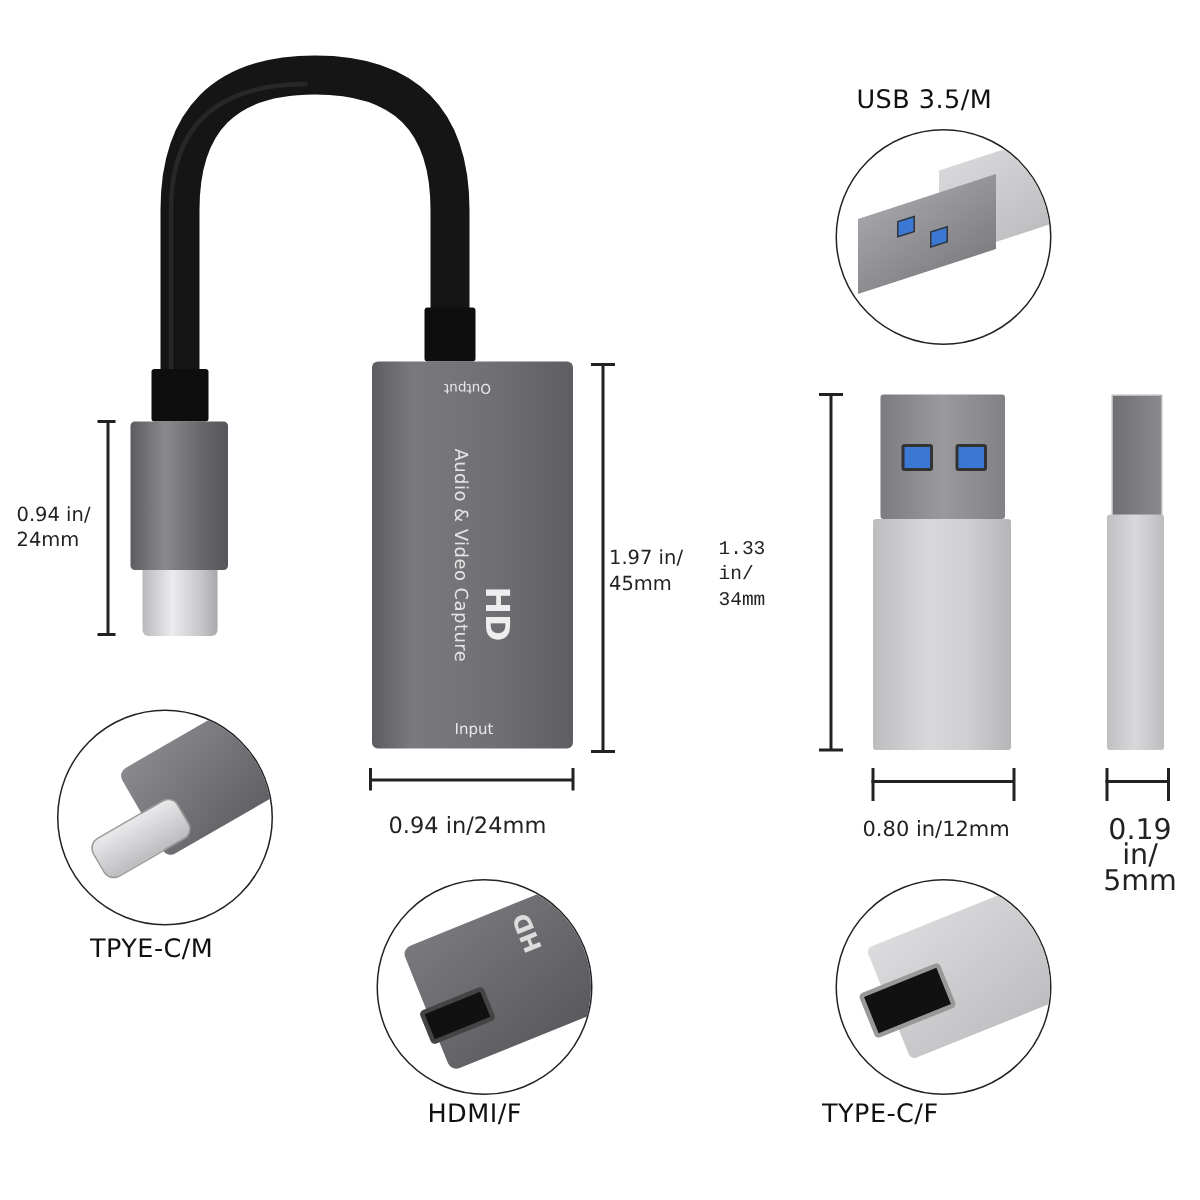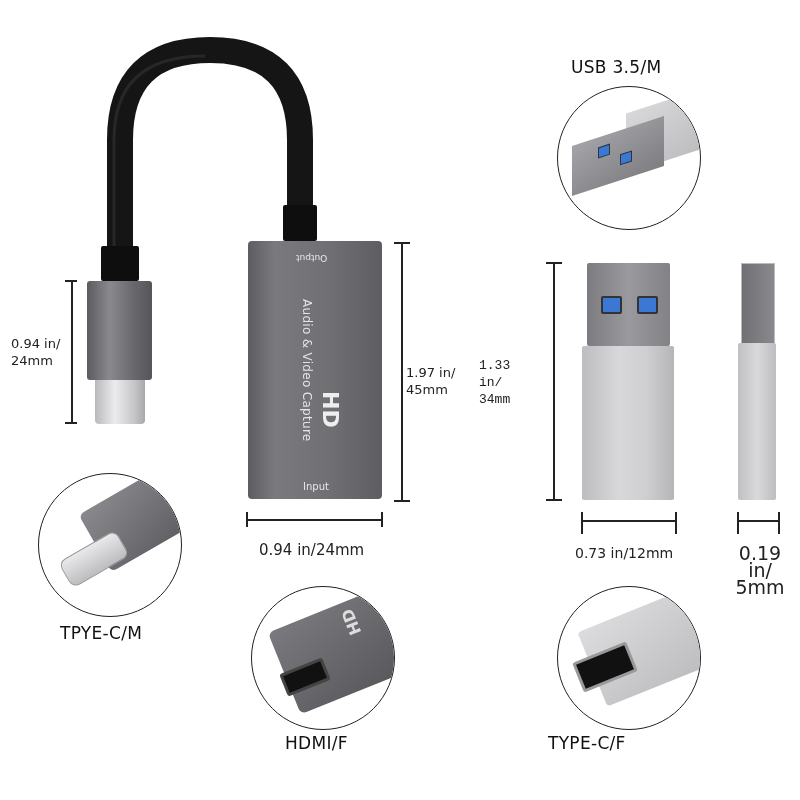--- a/index.html
+++ b/index.html
@@ -63,21 +63,21 @@
 
 <div class="hline" style="left:546px;top:262px;width:16px;"></div>
 <div class="vline" style="left:553px;top:262px;height:238px;"></div>
 <div class="hline" style="left:546px;top:499px;width:16px;"></div>
 <div class="abs dim-text" style="left:479px;top:357px;width:50px;white-space:pre-line;font-family:Liberation Mono, monospace;">1.33 in/
 34mm</div>
 
 <div class="vline" style="left:581px;top:512px;height:22px;"></div>
 <div class="hline" style="left:581px;top:520px;width:95px;"></div>
 <div class="vline" style="left:675px;top:512px;height:22px;"></div>
-<div class="abs dim-text" style="left:575px;top:545px;font-size:14px;">0.73 in/12mm</div>
+<div class="abs dim-text" style="left:575px;top:545px;font-size:14px;">0.80 in/12mm</div>
 
 <div class="vline" style="left:737px;top:512px;height:22px;"></div>
 <div class="hline" style="left:737px;top:520px;width:42px;"></div>
 <div class="vline" style="left:778px;top:512px;height:22px;"></div>
 <div class="abs dim-text" style="left:732px;top:545px;font-size:19px;white-space:pre-line;text-align:center;width:56px;">0.19 in/
 5mm</div>
 
 <div class="abs label" style="left:571px;top:57px;">USB 3.5/M</div>
 <div class="circle" style="left:557px;top:86px;width:142px;height:142px;">
   <div class="abs" style="left:68px;top:12px;width:90px;height:60px;background:linear-gradient(160deg,#d8d8da,#bcbcbf);transform:skewY(-18deg);"></div>

